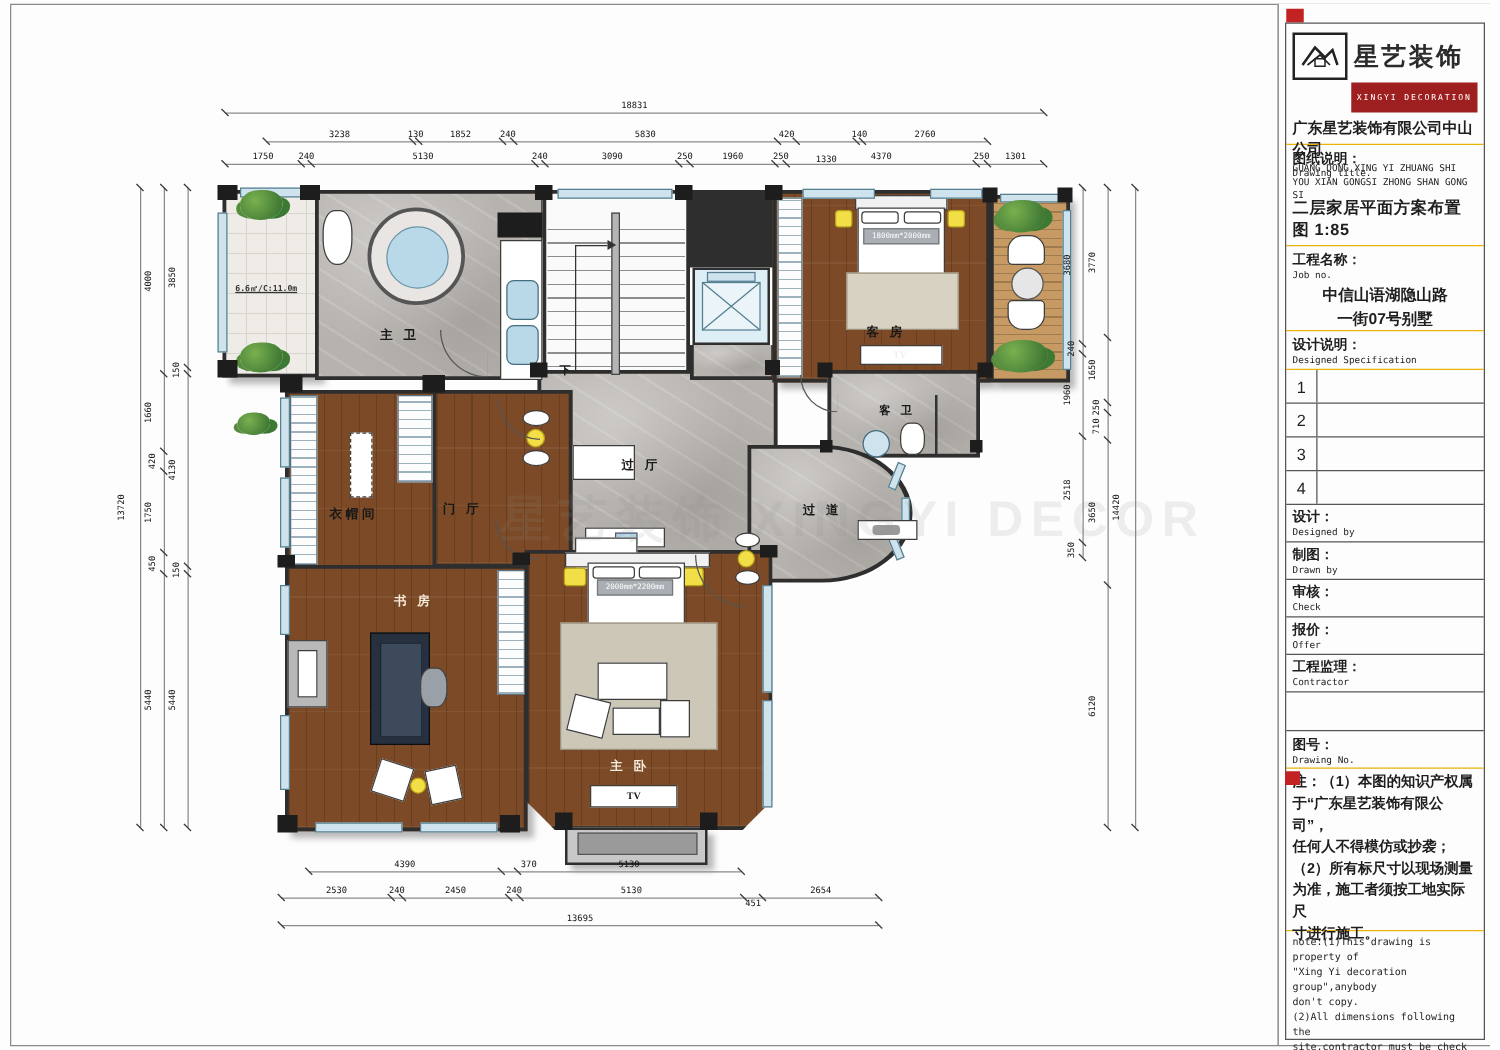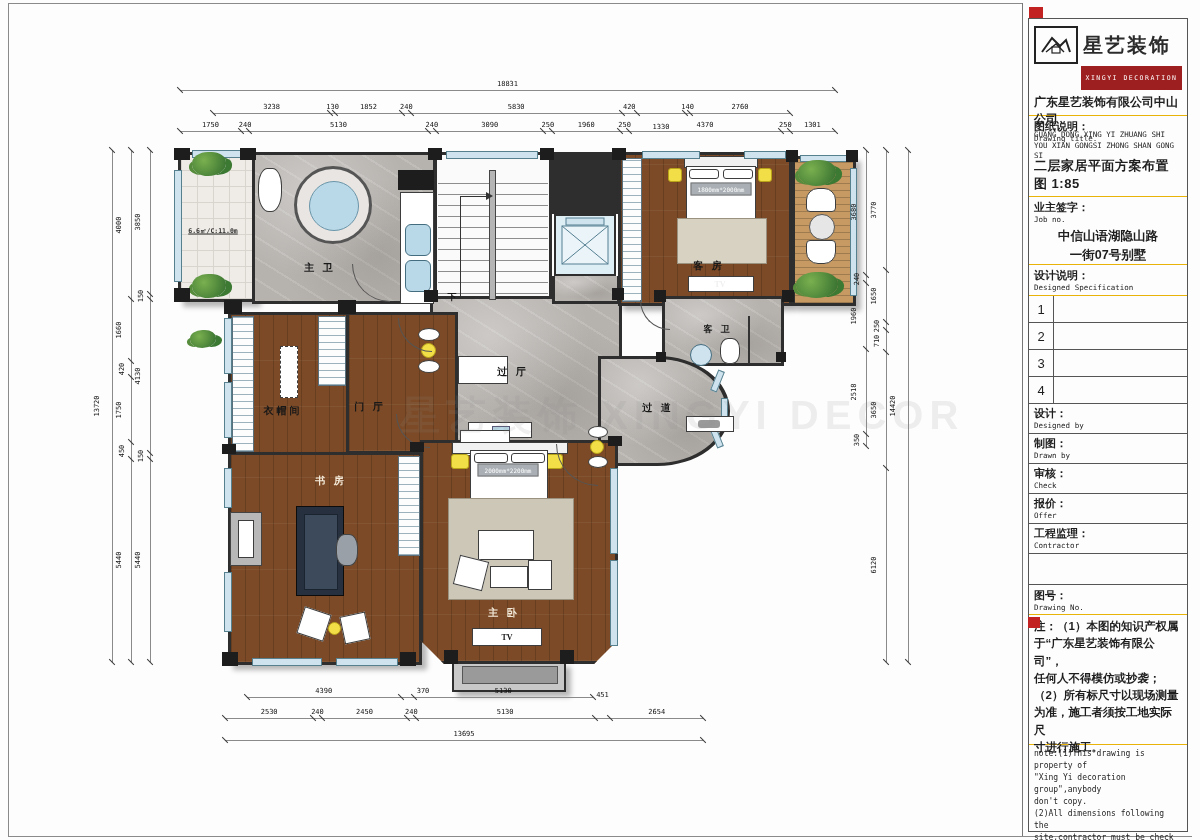--- a/index.html
+++ b/index.html
@@ -385,21 +385,21 @@
         <div class="dim-tick" style="left: 407.195px; top: 718px;"></div>
         <div class="dim-tick" style="left: 415.572px; top: 718px;"></div>
         <div class="dim-tick" style="left: 594.625px; top: 718px;"></div>
         <div class="dim-tick" style="left: 610.367px; top: 718px;"></div>
         <div class="dim-tick" style="left: 703px; top: 718px;"></div>
         <span class="dim-label" style="left: 269.153px; top: 718px;">2530</span>
         <span class="dim-label" style="left: 317.494px; top: 718px;">240</span>
         <span class="dim-label" style="left: 364.438px; top: 718px;">2450</span>
         <span class="dim-label" style="left: 411.383px; top: 718px;">240</span>
         <span class="dim-label" style="left: 505.099px; top: 718px;">5130</span>
-        <span class="dim-label" style="left: 602.496px; top: 701px;">451</span>
+        <span class="dim-label" style="left: 602.496px; top: 728px;">451</span>
         <span class="dim-label" style="left: 656.683px; top: 718px;">2654</span>
         <div class="dim-line h" style="left: 225px; top: 740px; width: 478px;"></div>
         <div class="dim-tick" style="left: 225px; top: 740px;"></div>
         <div class="dim-tick" style="left: 703px; top: 740px;"></div>
         <span class="dim-label" style="left: 464px; top: 740px;">13695</span>
       </div>
   </div>
 
   <div class="titleblock">
     <div class="red-stamp" style="left:6px;top:4px;width:14px;height:11px;"></div>
@@ -421,21 +421,21 @@
         <div class="tb-en" style="margin-top:2px;line-height:1.4;">GUANG DONG XING YI ZHUANG SHI YOU XIAN GONGSI ZHONG SHAN GONG SI</div>
       </div>
 
       <div class="tb-sec" style="height:90px;">
         <div class="tb-cn">图纸说明：</div>
         <div class="tb-en">Drawing title.</div>
         <div class="title-main">二层家居平面方案布置图 1:85</div>
       </div>
 
       <div class="tb-sec" style="height:68px;">
-        <div class="tb-cn">业主签字：</div>
+        <div class="tb-cn">工程名称：</div>
         <div class="tb-en">Job  no.</div>
         <div class="addr">
           <div>中信山语湖隐山路</div>
           <div>一街07号别墅</div>
         </div>
       </div>
 
       <div class="tb-sec" style="height:36px;">
         <div class="tb-cn">设计说明：</div>
         <div class="tb-en">Designed Specification</div>

